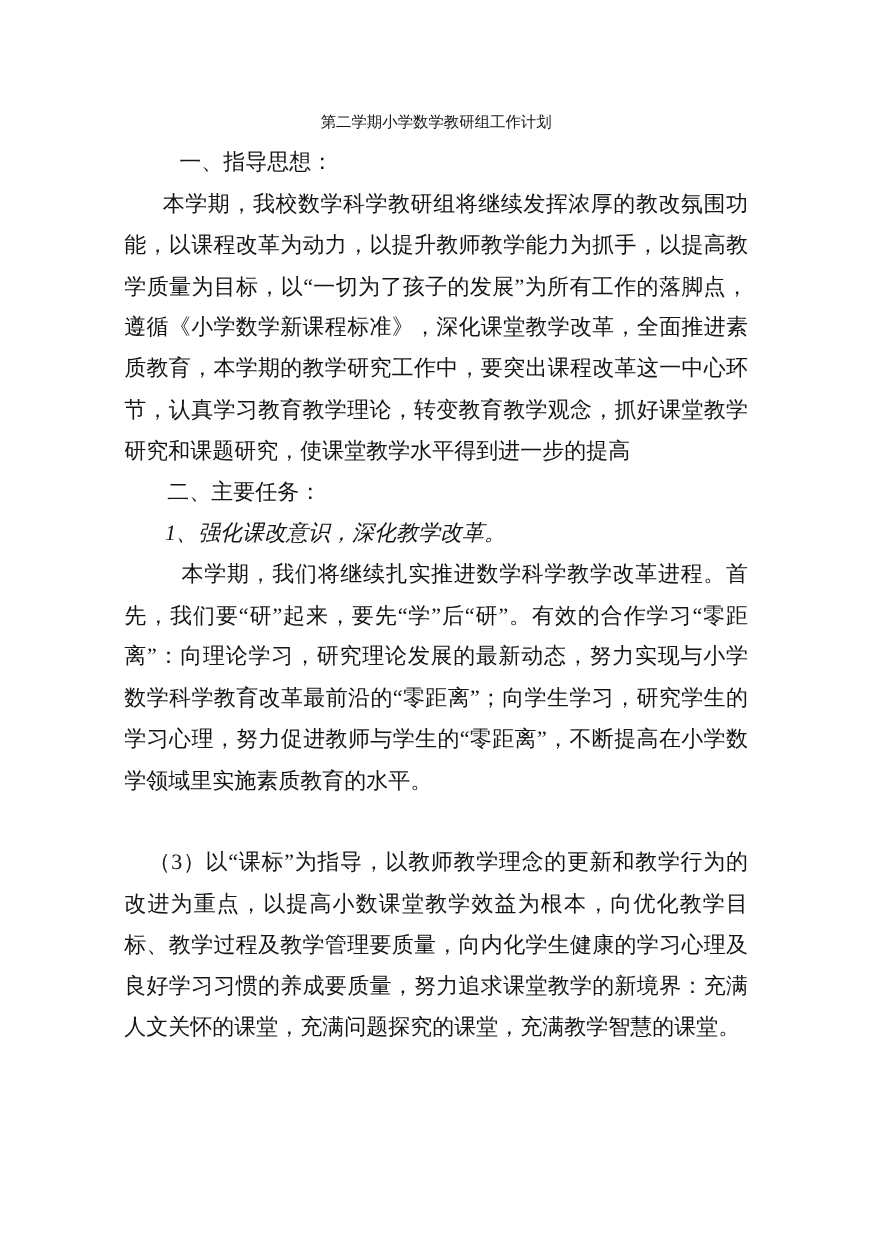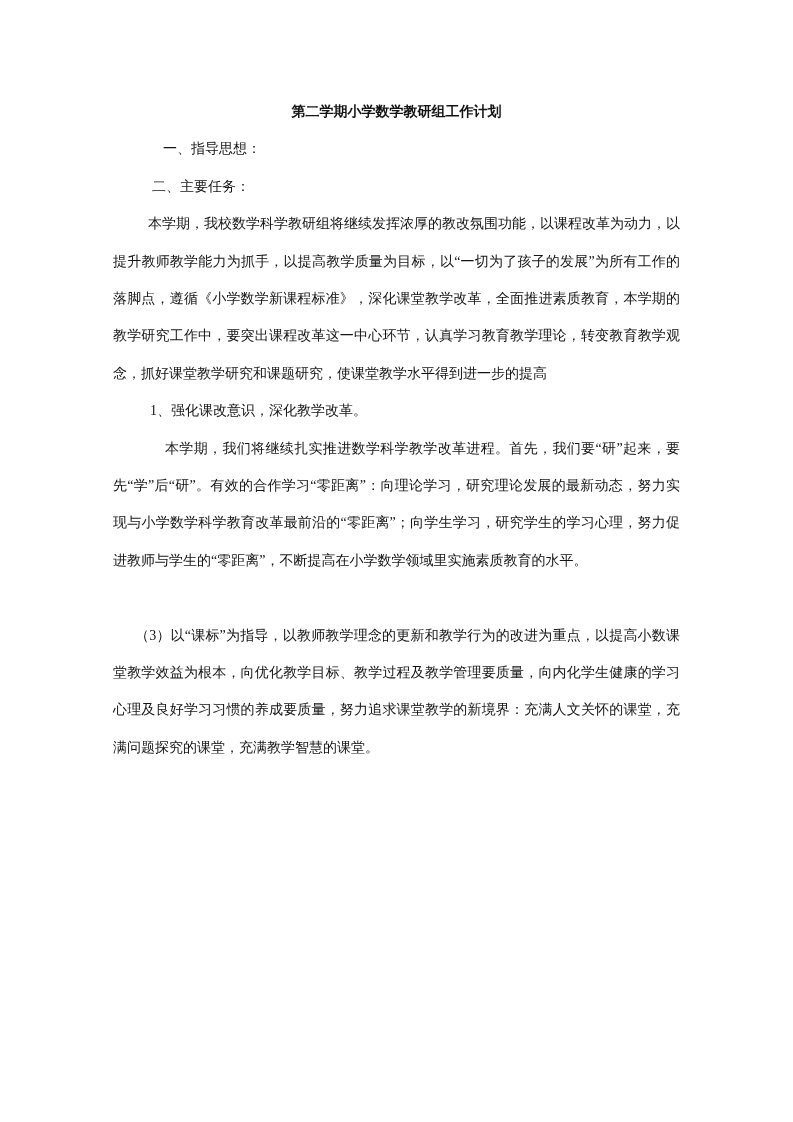--- a/index.html
+++ b/index.html
@@ -16,52 +16,52 @@
   }
   .page {
     box-sizing: border-box;
     width: 793px;
     height: 1122px;
     padding: 93px 113px 0 113px;
     background: #ffffff;
   }
   .doc-title {
     font-size: 14px;
-    font-weight: bold;
+    font-weight: normal;
     text-align: center;
     line-height: 37.4px;
     white-space: nowrap;
   }
   p.docline {
     margin: 0;
-    font-size: 14px;
+    font-size: 20px;
     line-height: 37.4px;
     text-align: justify;
     text-justify: inter-ideograph;
   }
   p.indent-h1 { text-indent: 50px; }
   p.indent-p1 { text-indent: 35px; }
   p.indent-h2 { text-indent: 39px; }
-  p.indent-h3 { text-indent: 37px; }
+  p.indent-h3 { text-indent: 37px; font-style: italic; }
   p.indent-p2 { text-indent: 52px; }
   p.indent-sub { text-indent: 22px; }
   p.gap-above { margin-top: 37.4px; }
 </style>
 </head>
 <body>
 
 <div class="page">
 
   <div class="doc-title">第二学期小学数学教研组工作计划</div>
 
   <p class="docline indent-h1">一、指导思想：</p>
 
+  <p class="docline indent-p1">本学期，我校数学科学教研组将继续发挥浓厚的教改氛围功能，以课程改革为动力，以提升教师教学能力为抓手，以提高教学质量为目标，以“一切为了孩子的发展”为所有工作的落脚点，遵循《小学数学新课程标准》，深化课堂教学改革，全面推进素质教育，本学期的教学研究工作中，要突出课程改革这一中心环节，认真学习教育教学理论，转变教育教学观念，抓好课堂教学研究和课题研究，使课堂教学水平得到进一步的提高</p>
+
   <p class="docline indent-h2">二、主要任务：</p>
-
-  <p class="docline indent-p1">本学期，我校数学科学教研组将继续发挥浓厚的教改氛围功能，以课程改革为动力，以提升教师教学能力为抓手，以提高教学质量为目标，以“一切为了孩子的发展”为所有工作的落脚点，遵循《小学数学新课程标准》，深化课堂教学改革，全面推进素质教育，本学期的教学研究工作中，要突出课程改革这一中心环节，认真学习教育教学理论，转变教育教学观念，抓好课堂教学研究和课题研究，使课堂教学水平得到进一步的提高</p>
 
   <p class="docline indent-h3">1、强化课改意识，深化教学改革。</p>
 
   <p class="docline indent-p2">本学期，我们将继续扎实推进数学科学教学改革进程。首先，我们要“研”起来，要先“学”后“研”。有效的合作学习“零距离”：向理论学习，研究理论发展的最新动态，努力实现与小学数学科学教育改革最前沿的“零距离”；向学生学习，研究学生的学习心理，努力促进教师与学生的“零距离”，不断提高在小学数学领域里实施素质教育的水平。</p>
 
 
   <p class="docline indent-sub gap-above">（3）以“课标”为指导，以教师教学理念的更新和教学行为的改进为重点，以提高小数课堂教学效益为根本，向优化教学目标、教学过程及教学管理要质量，向内化学生健康的学习心理及良好学习习惯的养成要质量，努力追求课堂教学的新境界：充满人文关怀的课堂，充满问题探究的课堂，充满教学智慧的课堂。</p>
 
 </div>
 

